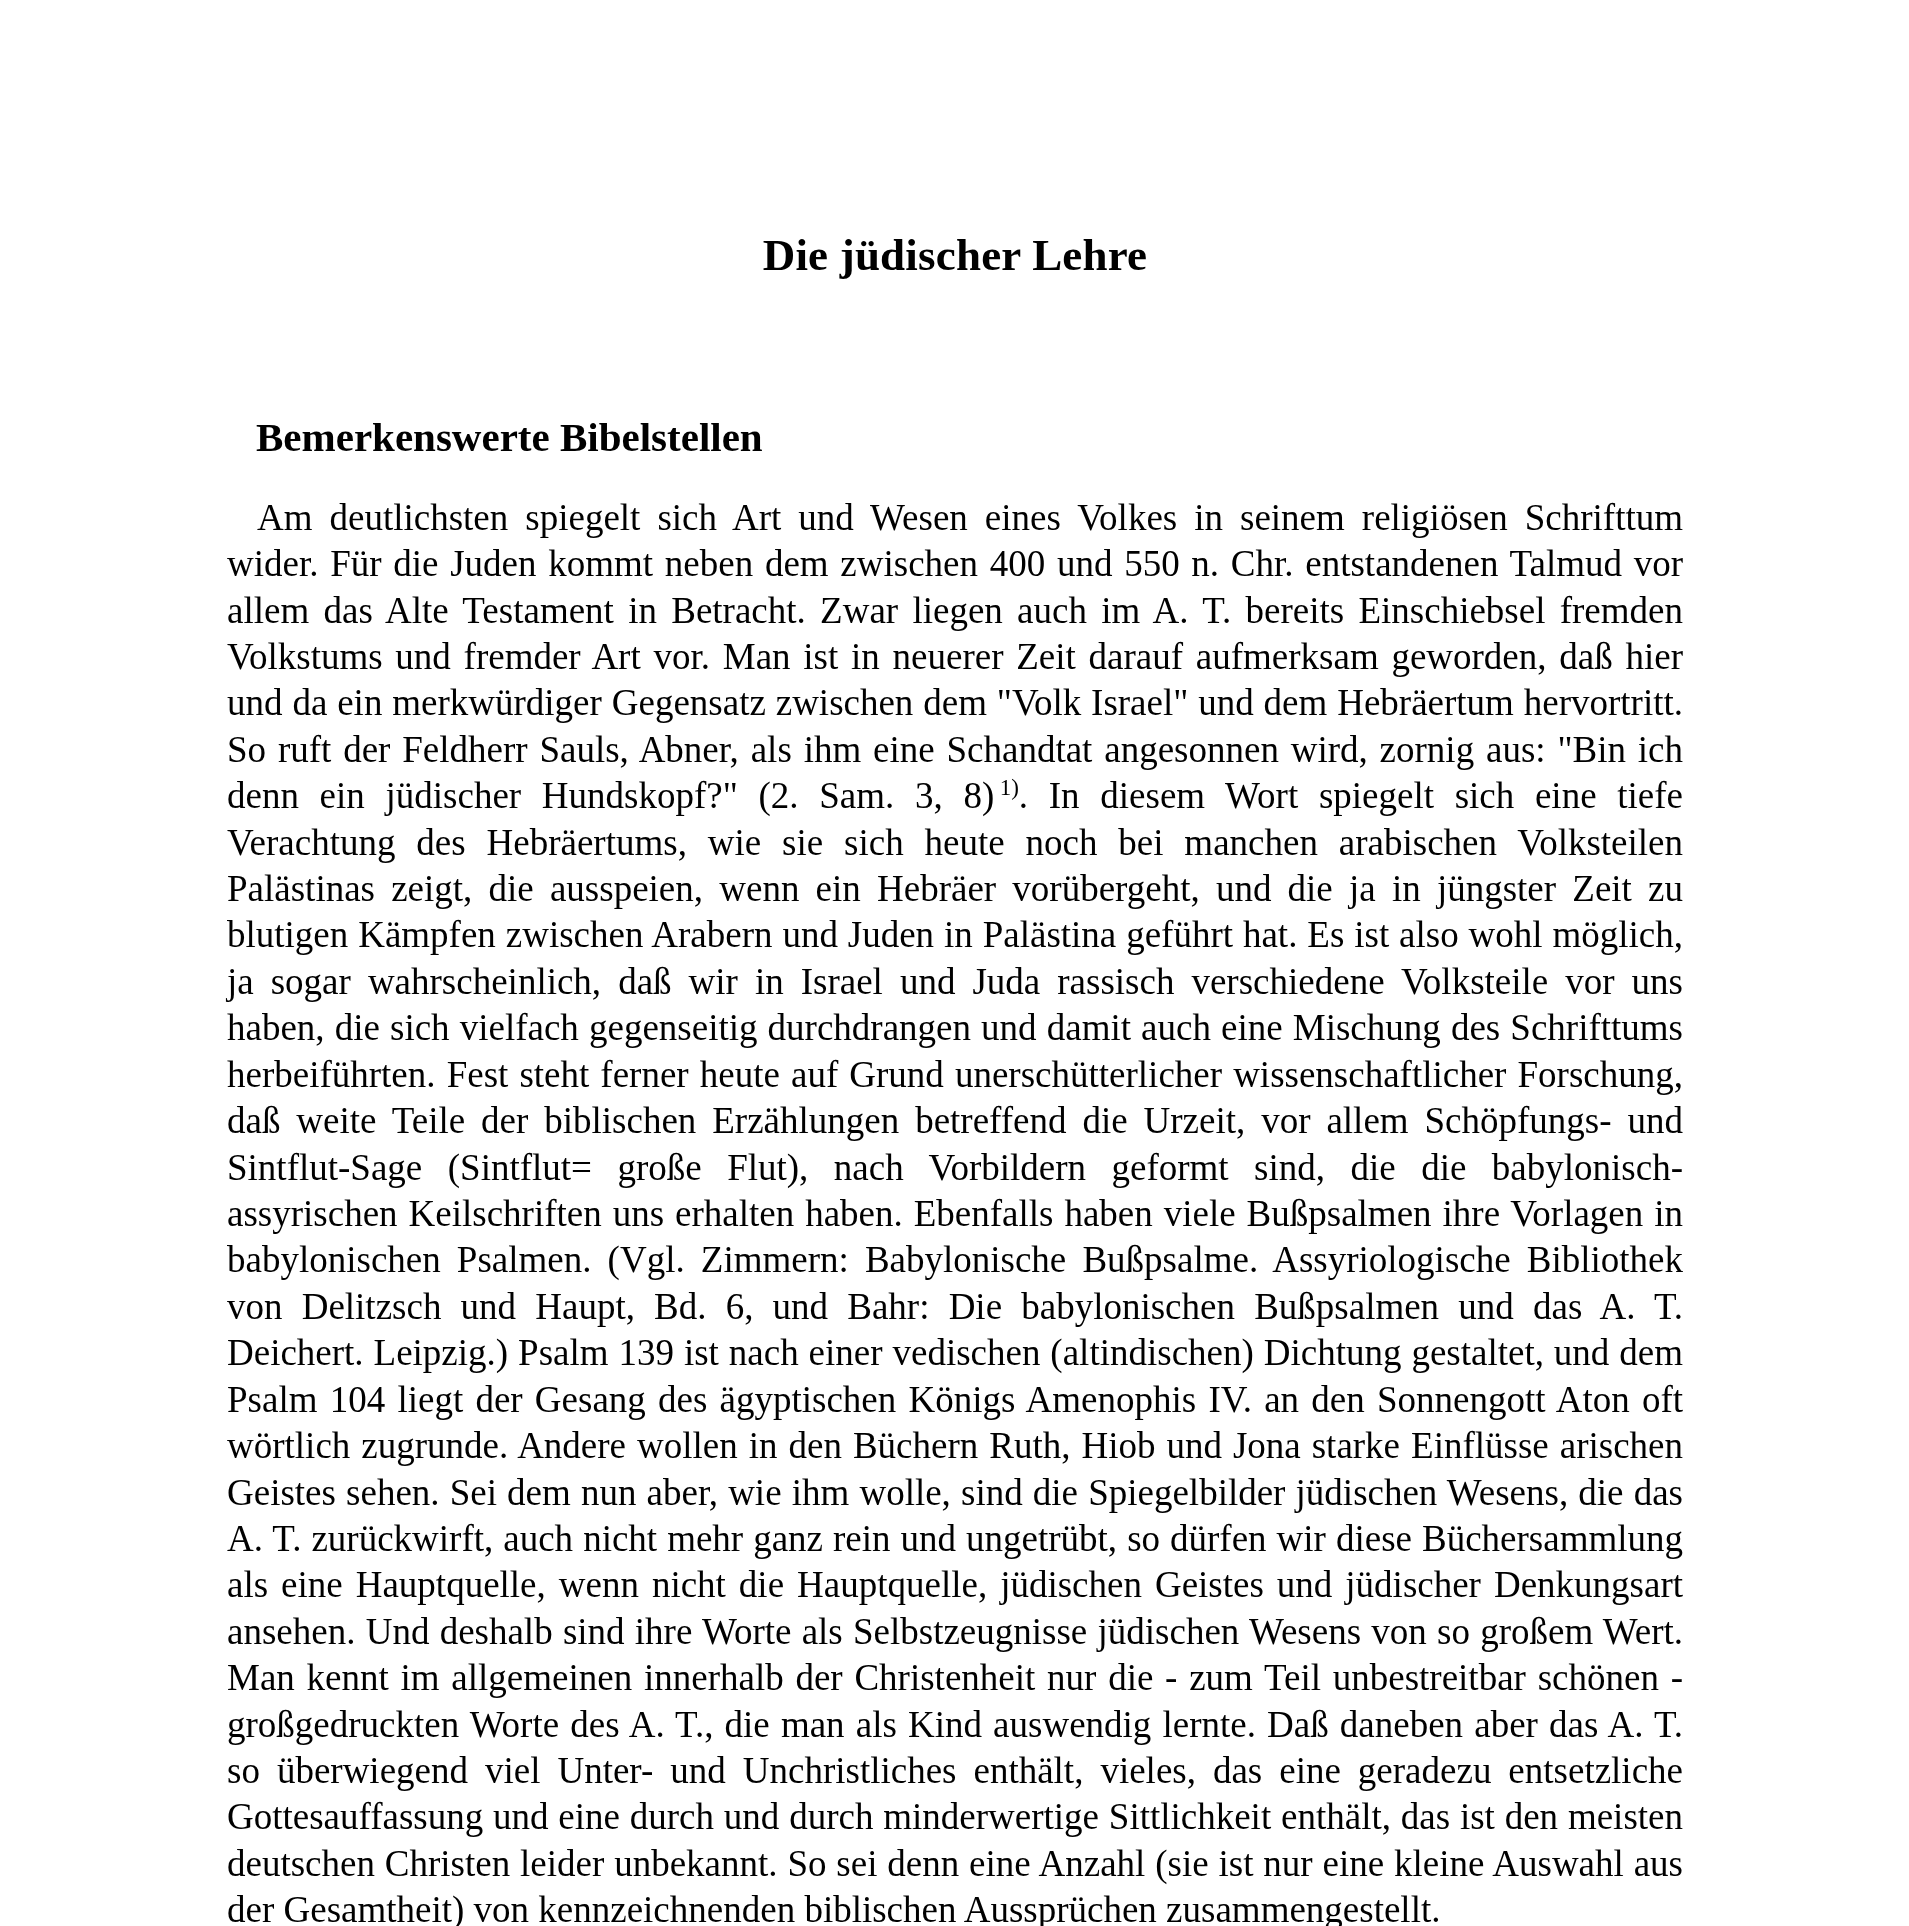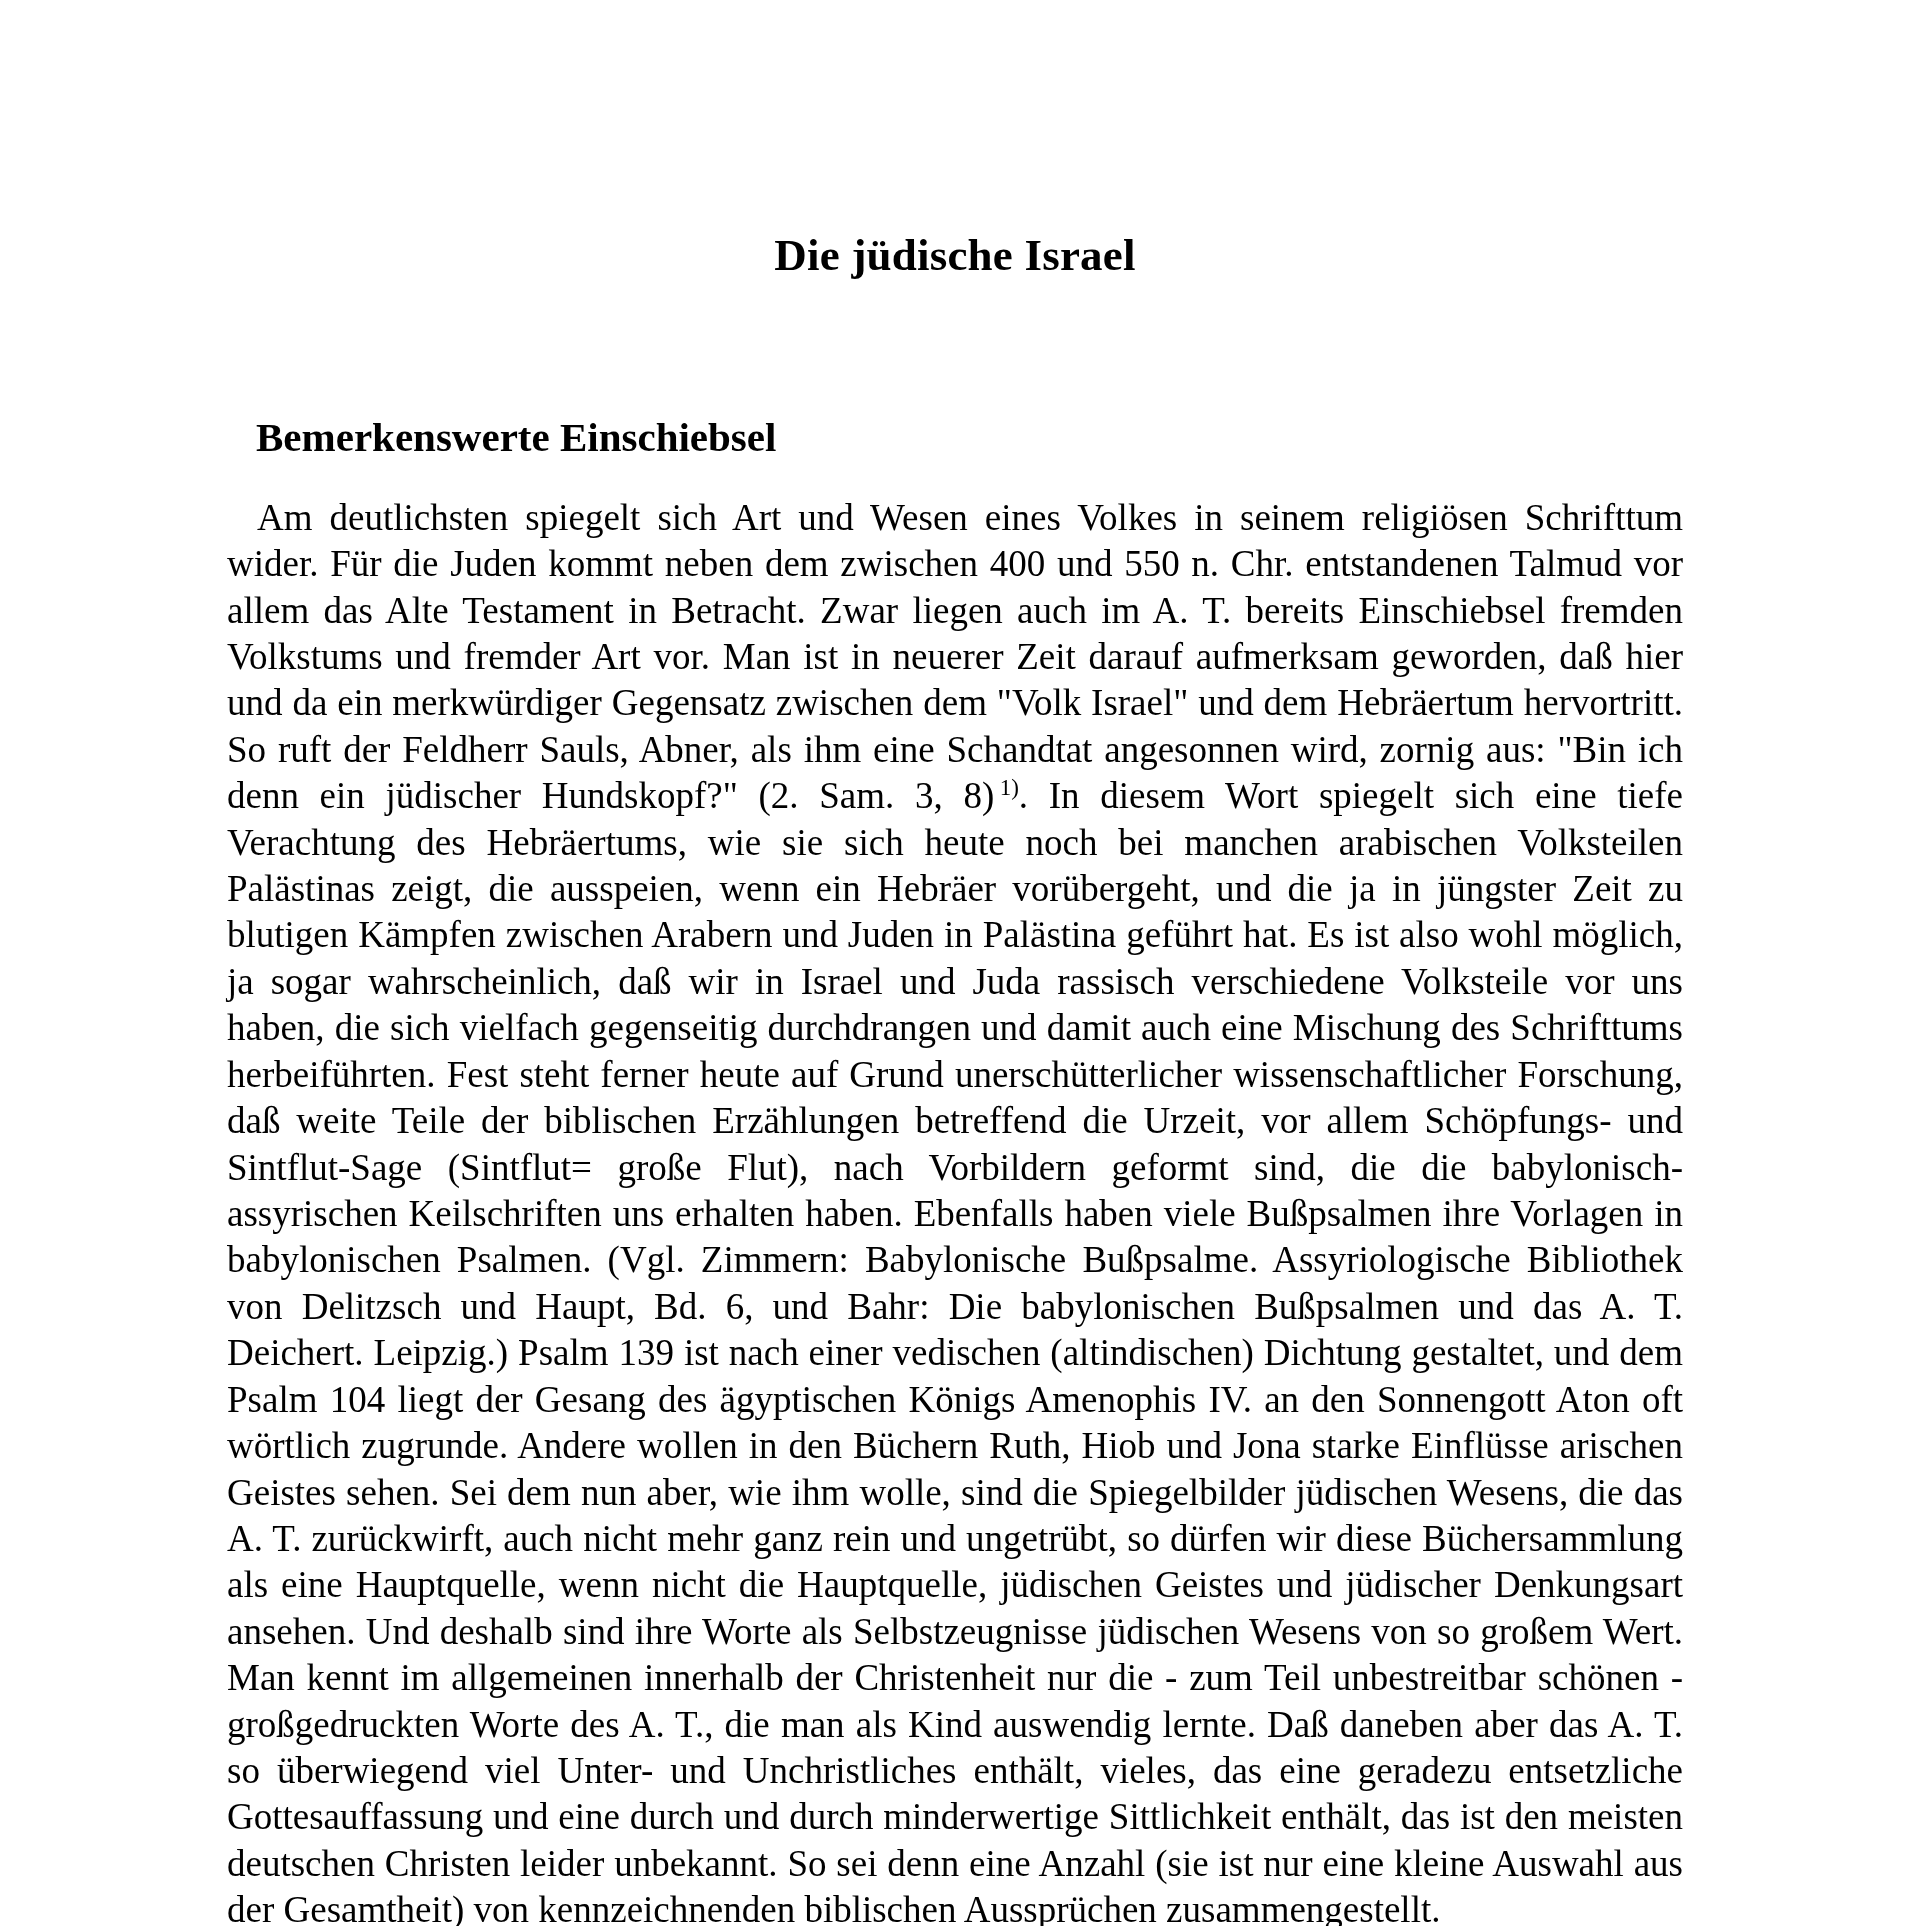--- a/index.html
+++ b/index.html
@@ -67,23 +67,23 @@
     padding-left: 5.4px;
   }
 </style>
 </head>
 <body>
 
 <div class="page">
 
   <div class="col">
 
-    <h1 class="doc-title">Die jüdische Israel</h1>
+    <h1 class="doc-title">Die jüdischer Lehre</h1>
 
-    <h2 class="section-heading">Bemerkenswerte Einschiebsel</h2>
+    <h2 class="section-heading">Bemerkenswerte Bibelstellen</h2>
 
     <p class="body first">
       <span class="indent"></span><span>Am deutlichsten spiegelt sich Art und Wesen eines Volkes in seinem religiösen Schrifttum wider. Für die Juden kommt neben dem zwischen 400 und 550 n. Chr. entstandenen Talmud vor allem das Alte Testament in Betracht. Zwar liegen auch im A. T. bereits Einschiebsel fremden Volkstums und fremder Art vor. Man ist in neuerer Zeit darauf aufmerksam geworden, daß hier und da ein merkwürdiger Gegensatz zwischen dem "Volk Israel" und dem Hebräertum hervortritt. So ruft der Feldherr Sauls, Abner, als ihm eine Schandtat angesonnen wird, zornig aus: "Bin ich denn ein jüdischer Hundskopf?" (2. Sam. 3, 8)</span><sup class="fn">1)</sup><span>. In diesem Wort spiegelt sich eine tiefe Verachtung des Hebräertums, wie sie sich heute noch bei manchen arabischen Volksteilen Palästinas zeigt, die ausspeien, wenn ein Hebräer vorübergeht, und die ja in jüngster Zeit zu blutigen Kämpfen zwischen Arabern und Juden in Palästina geführt hat. Es ist also wohl möglich, ja sogar wahrscheinlich, daß wir in Israel und Juda rassisch verschiedene Volksteile vor uns haben, die sich vielfach gegenseitig durchdrangen und damit auch eine Mischung des Schrifttums herbeiführten. Fest steht ferner heute auf Grund unerschütterlicher wissenschaftlicher Forschung, daß weite Teile der biblischen Erzählungen betreffend die Urzeit, vor allem Schöpfungs- und Sintflut-Sage (Sintflut= große Flut), nach Vorbildern geformt sind, die die babylonisch-assyrischen Keilschriften uns erhalten haben. Ebenfalls haben viele Bußpsalmen ihre Vorlagen in babylonischen Psalmen. (Vgl. Zimmern: Babylonische Bußpsalme. Assyriologische Bibliothek von Delitzsch und Haupt, Bd. 6, und Bahr: Die babylonischen Bußpsalmen und das A. T. Deichert. Leipzig.) Psalm 139 ist nach einer vedischen (altindischen) Dichtung gestaltet, und dem Psalm 104 liegt der Gesang des ägyptischen Königs Amenophis IV. an den Sonnengott Aton oft wörtlich zugrunde. Andere wollen in den Büchern Ruth, Hiob und Jona starke Einflüsse arischen Geistes sehen. Sei dem nun aber, wie ihm wolle, sind die Spiegelbilder jüdischen Wesens, die das A. T. zurückwirft, auch nicht mehr ganz rein und ungetrübt, so dürfen wir diese Büchersammlung als eine Hauptquelle, wenn nicht die Hauptquelle, jüdischen Geistes und jüdischer Denkungsart ansehen. Und deshalb sind ihre Worte als Selbstzeugnisse jüdischen Wesens von so großem Wert. Man kennt im allgemeinen innerhalb der Christenheit nur die - zum Teil unbestreitbar schönen - großgedruckten Worte des A. T., die man als Kind auswendig lernte. Daß daneben aber das A. T. so überwiegend viel Unter- und Unchristliches enthält, vieles, das eine geradezu entsetzliche Gottesauffassung und eine durch und durch minderwertige Sittlichkeit enthält, das ist den meisten deutschen Christen leider unbekannt. So sei denn eine Anzahl (sie ist nur eine kleine Auswahl aus der Gesamtheit) von kennzeichnenden biblischen Aussprüchen zusammengestellt.</span>
     </p>
 
   </div>
 
 </div>
 
 

